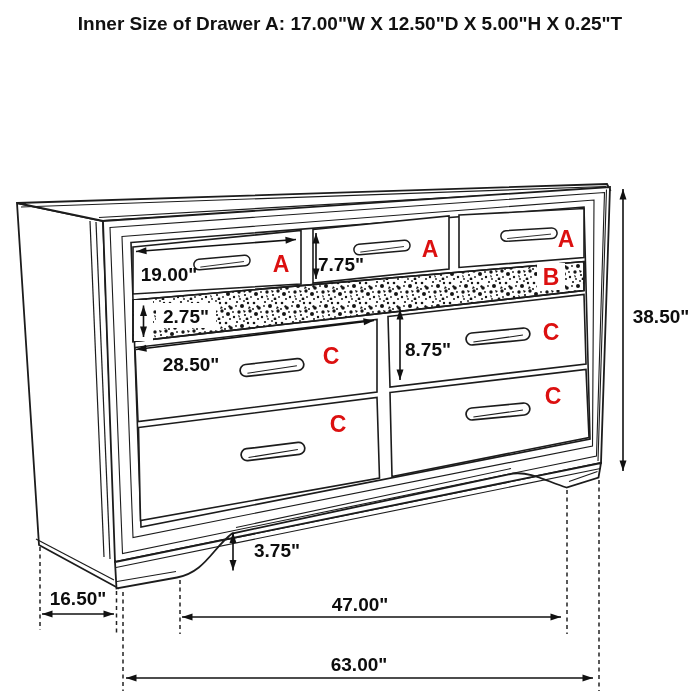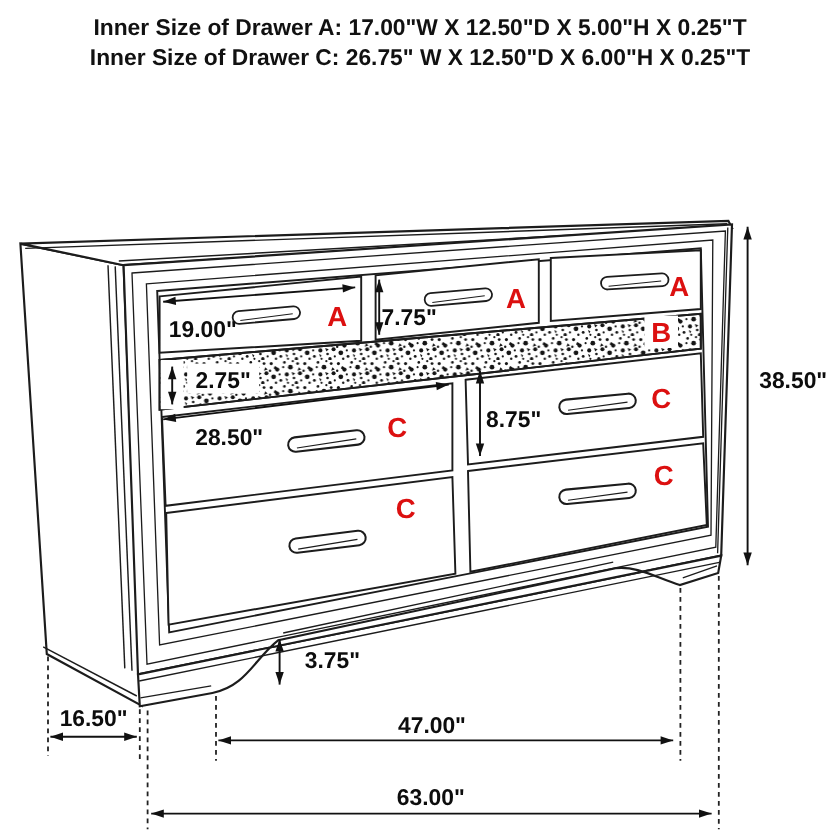--- a/index.html
+++ b/index.html
@@ -17,21 +17,20 @@
   .arrow{stroke:#111;stroke-width:1.6;}
   .dash{stroke:#222;stroke-width:1.5;stroke-dasharray:4 3.5;fill:none;}
 </style>
 </head>
 <body>
 
 <div class="stage">
 
   <div class="titles">
     <div>Inner Size of Drawer A: 17.00"W X 12.50"D X 5.00"H X 0.25"T</div>
-    <div>Inner Size of Drawer C: 26.75" W X 12.50"D X 6.00"H X 0.25"T</div>
   </div>
 
   <svg width="700" height="700" viewBox="0 0 700 700">
     <defs>
       <marker id="ah" markerUnits="userSpaceOnUse" markerWidth="13" markerHeight="10" refX="11" refY="4.5" orient="auto-start-reverse">
         <path d="M0.5,1 L11,4.5 L0.5,8 Z" fill="#111"></path>
       </marker>
       <pattern id="speckle" patternUnits="userSpaceOnUse" width="28" height="20">
         <g fill="#151515">
           <circle cx="2" cy="3" r="1.3"></circle>

